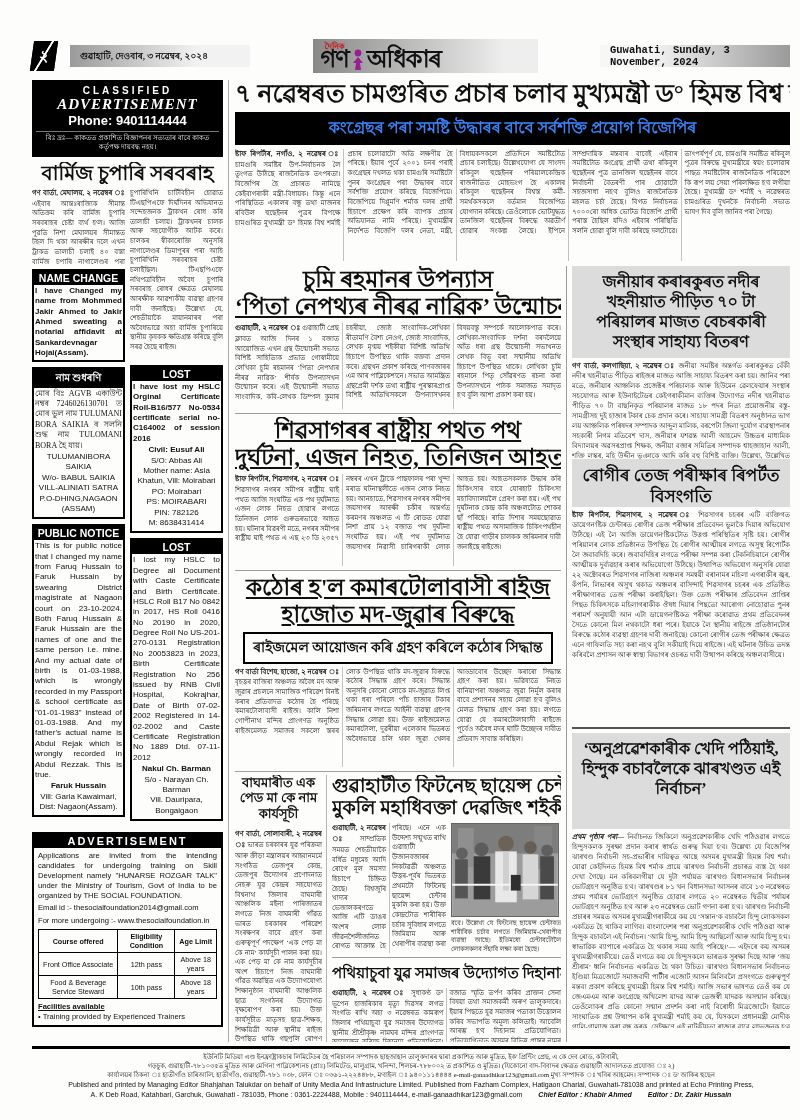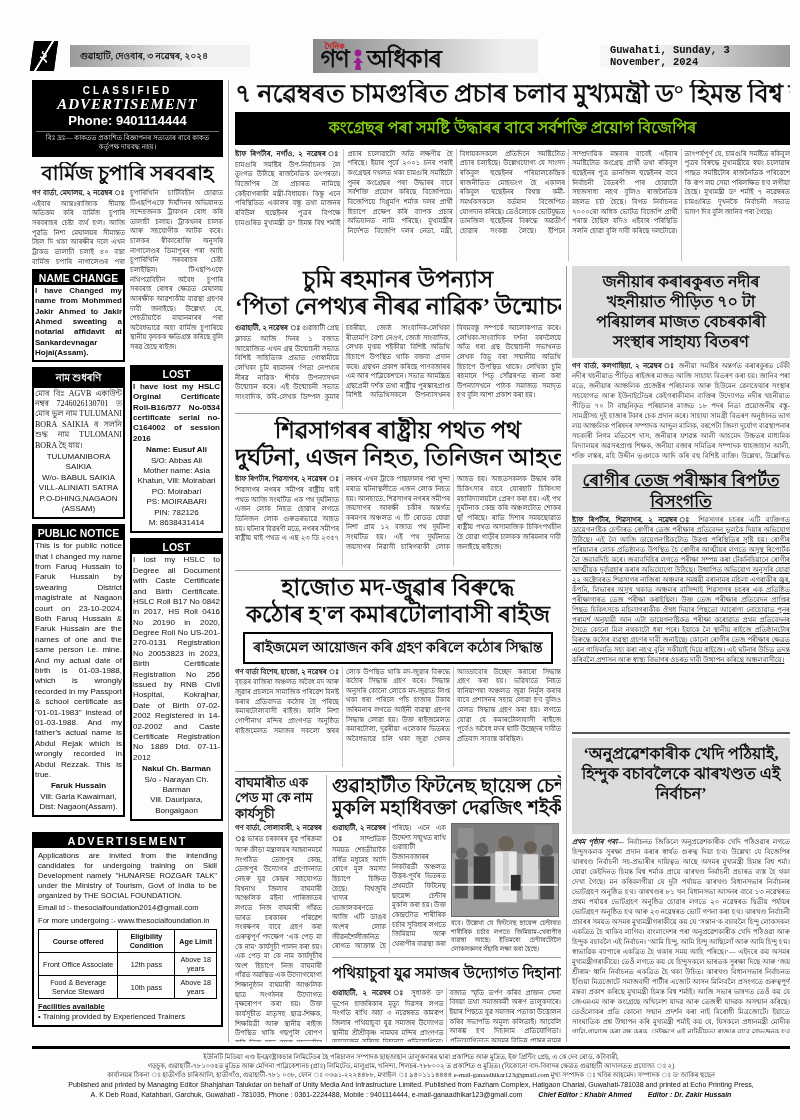--- a/index.html
+++ b/index.html
@@ -52,35 +52,35 @@
   .adbox p { font-family:"Liberation Sans",sans-serif; font-size:7.6px; line-height:1.3; text-align:justify; padding:0 4px; margin-bottom:3px; }
   .adbox p.ctr { text-align:left; }
   .adtable { width:calc(100% - 8px); margin:0 4px 3px; border-collapse:collapse; font-family:"Liberation Sans",sans-serif; font-size:7.2px; }
   .adtable th,.adtable td { border:1px solid #000; padding:2px; text-align:center; font-weight:normal; }
   .fac { font-family:"Liberation Sans",sans-serif; font-size:7.6px; padding:0 4px; }
   .fac .ft { font-weight:bold; text-decoration:underline; }
   .fac div { margin:1px 0; }
 
   
   .lead-head { font-size:25px; font-weight:bold; text-align:center; white-space:nowrap; overflow:hidden; line-height:1.15; }
-  .lead-sub { background:#000; color:#84cc16; font-size:16px; font-weight:bold; text-align:center; padding:3px 2px; margin:3px 0 4px; white-space:nowrap; overflow:hidden; }
+  .lead-sub { background:#000; color:#3b82f6; font-size:16px; font-weight:bold; text-align:center; padding:3px 2px; margin:3px 0 4px; white-space:nowrap; overflow:hidden; }
   .mid-row { display:flex; margin-top:5px; }
   .mid-col { flex:1; overflow:hidden; padding-right:5px; }
   .right-col { width:224px; flex:none; border-left:1px solid #9a9a9a; padding-left:5px; overflow:hidden; }
   .art { border-top:1px solid #9f9f9f; padding-top:3px; margin-top:4px; }
   .art.first { border-top:none; margin-top:0; padding-top:0; }
-  .h2l { font-size:23px; font-weight:bold; text-align:center; line-height:1.18; white-space:nowrap; overflow:hidden; }
+  .h2l { font-size:23px; font-weight:bold; text-align:center; line-height:1.18; white-space:nowrap; overflow:hidden;text-decoration:underline; }
   .h2l span { display:block; }
   .subbox { border:2px solid #000; font-size:14px; font-weight:bold; text-align:center; padding:2px 3px; margin:3px 8px; white-space:nowrap; overflow:hidden; }
   .graybox { background:#dcdcdc; font-size:16px; font-weight:bold; text-align:center; line-height:1.25; padding:6px 6px; overflow:hidden; }
   .graybox.sm { font-size:16px; }
   .rc-body { font-size:6.9px; line-height:1.45; text-align:justify; overflow:hidden; margin-top:3px; }
   .bottom-row { display:flex; margin-top:4px; border-top:1px solid #9f9f9f; padding-top:3px; }
   .bagh { width:92px; flex:none; border-right:1px solid #b5b5b5; padding-right:4px; overflow:hidden; }
-  .bagh .bh { font-size:13px; font-weight:bold; text-align:left; line-height:1.2; margin-bottom:2px; }
+  .bagh .bh { font-size:13px; font-weight:bold; text-align:center; line-height:1.2; margin-bottom:8px; }
   .br-right { flex:1; padding-left:5px; overflow:hidden; }
   .fit-head { font-size:19px; font-weight:bold; text-align:center; line-height:1.2; white-space:nowrap; overflow:hidden; }
   .fit-wrap { display:flex; gap:5px; margin-top:3px; }
   .fit-text { flex:1; }
   .photo { width:110px; flex:none; }
   .photo svg { display:block; border:1px solid #666; }
   .photo .pcap { font-size:6.4px; line-height:1.35; text-align:justify; margin-top:2px; }
   .path-head { font-size:15px; font-weight:bold; text-align:center; white-space:nowrap; overflow:hidden; margin-top:3px; }
 
   
@@ -154,21 +154,21 @@
           </div>
         </div>
 
         <div>
           <p class="jt" style="height:172px;">চুপাৰিখিনি চাৰ্টিবিহীন হোৱাত টিএছপিএফে দিৰ্ঘদিনৰ অভিযানত সন্দেহজনক ট্ৰাকখন ৰোধ কৰি তালাচী চলায়। ট্ৰাকখনৰ চালক আৰু সহযোগীক আটক কৰে। চালকৰ স্বীকাৰোক্তি অনুসৰি নাগালেণ্ডৰ ডিমাপুৰৰ পৰা আহি চুপাৰিখিনি সৰবৰাহৰ চেষ্টা চলাইছিল। টিএছপিএফে নথিপত্ৰবিহীন অবৈধ চুপাৰি সৰবৰাহ ৰোধৰ ক্ষেত্ৰত মেঘালয় আৰক্ষীক আৱশ্যকীয় ব্যৱস্থা গ্ৰহণৰ দাবী জনাইছে। উল্লেখ্য যে, শেহতীয়াকৈ মায়ানমাৰৰ পৰা অবৈধভাৱে অহা বাৰ্মিজ চুপাৰিয়ে স্থানীয় কৃষকক ক্ষতিগ্ৰস্ত কৰিছে বুলি সৰৱ হৈছে ৰাইজ।</p>
 
           <div class="nbox">
             <div class="nh">LOST</div>
             <div class="nb">I have lost my HSLC Orginal Certificate Roll-B16/577 No-0534 certificate serial no-C164002 of session 2016</div>
             <div class="sig">
-              <div class="nm">Name: Eusuf Ali</div>
+              <div class="nm">Civil: Eusuf Ali</div>
               <div>S/O: Abbas Ali</div>
               <div>Mother name: Asia Khatun, Vill: Moirabari</div>
               <div>PO: Moirabari</div>
               <div>PS: MOIRABARI</div>
               <div>PIN: 782126</div>
               <div>M: 8638431414</div>
             </div>
           </div>
 
           <div class="nbox">
@@ -238,22 +238,22 @@
           <section class="art">
             <h2 class="h2l">
               <span>শিৱসাগৰৰ ৰাষ্ট্ৰীয় পথত পথ</span>
               <span>দুৰ্ঘটনা, এজন নিহত, তিনিজন আহত</span>
             </h2>
             <p class="jt cols3" style="height:92px;margin-top:3px;"><b class="dl">ষ্টাফ ৰিপৰ্টাৰ, শিৱসাগৰ, ২ নৱেম্বৰ ঃ</b> <span>শিৱসাগৰ নগৰৰ সমীপৰ ৰাষ্ট্ৰীয় ঘাই পথত আজি সংঘটিত এক পথ দুৰ্ঘটনাত এজন লোক নিহত হোৱাৰ লগতে তিনিজন লোক গুৰুতৰভাৱে আহত হয়। ঘটনাৰ বিৱৰণী মতে, নগৰৰ সমীপৰ ৰাষ্ট্ৰীয় ঘাই পথত এ এছ ২৩ ডি ২৩৫৭ নম্বৰৰ এখন ট্ৰাকে পাছফালৰ পৰা খুন্দা মৰাত ঘটনাস্থলীতে এজন লোক নিহত হয়। আনহাতে, শিৱসাগৰ নগৰৰ সমীপৰ জয়সাগৰ আৰক্ষী চকীৰ অন্তৰ্গত কৰমণৰ অঞ্চলত এ টি ৰোডত যোৱা নিশা প্ৰায় ১২ বজাত পথ দুৰ্ঘটনা সংঘটিত হয়। এই পথ দুৰ্ঘটনাত জয়সাগৰ নিৱাসী চাৰিগৰাকী লোক আহত হয়। আহতসকলক উদ্ধাৰ কৰি চিকিৎসাৰ বাবে যোৰহাট চিকিৎসা মহাবিদ্যালয়লৈ প্ৰেৰণ কৰা হয়। এই পথ দুৰ্ঘটনাক কেন্দ্ৰ কৰি অঞ্চলটোত শোকৰ ছাঁ পৰিছে। ৰাতি দিশাৰ সময়ছোৱাত ৰাষ্ট্ৰীয় পথত অসামাজিক চিকিৎপথহীন হৈ যোৱা গাড়ীৰ চালকক জৰিমনাৰ দাবী জনাইছে ৰাইজে।</span></p>
           </section>
 
           <section class="art">
             <h2 class="h2l">
+              <span>কঠোৰ হ'ল কমাৰটোলাবাসী ৰাইজ</span>
               <span>হাজোত মদ-জুৱাৰ বিৰুদ্ধে</span>
-              <span>কঠোৰ হ'ল কমাৰটোলাবাসী ৰাইজ</span>
             </h2>
             <div class="subbox">ৰাইজমেল আয়োজন কৰি গ্ৰহণ কৰিলে কঠোৰ সিদ্ধান্ত</div>
             <p class="jt cols3" style="height:100px;"><b class="dl">গণ বাৰ্তা বিশেষ, হাজো, ২ নৱেম্বৰ ঃ</b> <span>বৃহত্তৰ বাজিৰা অঞ্চলত অবৈধ মদ আৰু জুৱাৰ প্ৰচলনে সামাজিক পৰিৱেশ বিনষ্ট কৰাৰ প্ৰতিবাদত কঠোৰ হৈ পৰিছে কমাৰটোলাবাসী ৰাইজ। কালি নিশা গোপীনাথ মন্দিৰ প্ৰাংগণত অনুষ্ঠিত ৰাইজমেলত সমাজৰ সকলো স্তৰৰ লোক উপস্থিত থাকি মদ-জুৱাৰ বিৰুদ্ধে কঠোৰ সিদ্ধান্ত গ্ৰহণ কৰে। সিদ্ধান্ত অনুসৰি কোনো লোকে মদ-জুৱাত লিপ্ত থকা ধৰা পৰিলে পাঁচ হাজাৰ টকাৰ জৰিমনাৰ লগতে আইনী ব্যৱস্থা গ্ৰহণৰ সিদ্ধান্ত লোৱা হয়। উক্ত ৰাইজমেলত কমাৰটোলা, দুৱৰীয়া এলেকাৰ ভিতৰত অবৈধভাৱে চলি থকা জুৱা খেলৰ আড্ডাবোৰ উচ্ছেদ কৰাৰো সিদ্ধান্ত গ্ৰহণ কৰা হয়। ভৱিষ্যতে নিহত বানিয়াপৰা অঞ্চলত জুৱা নিৰ্মূল কৰাৰ বাবে প্ৰশাসনৰ সহায় লোৱা হ'ব বুলিও মেলত সিদ্ধান্ত গ্ৰহণ কৰা হয়। লগতে যোৱা যে কমাৰটোলাবাসী ৰাইজে পূৰ্বেও অবৈধ মদৰ ঘাটি উচ্ছেদৰ দাবীত প্ৰতিবাদ সাব্যস্ত কৰিছিল।</span></p>
           </section>
 
           <div class="bottom-row">
             <div class="bagh">
               <div class="bh">বাঘমাৰীত এক পেড মা কে নাম কাৰ্যসূচী</div>
               <p class="jt" style="height:246px;"><b class="dl">গণ বাৰ্তা, সোলাবাৰী, ২ নৱেম্বৰ ঃ</b> <span>ভাৰত চৰকাৰৰ যুৱ পৰিক্ৰমা আৰু ক্ৰীড়া মন্ত্ৰালয়ৰ আহ্বানমৰ্মে সংগঠিত তেজপুৰ কেন্দ্ৰ, তেজপুৰ উদ্যোগৰ প্ৰণোদনাত নেহৰু যুৱ কেন্দ্ৰৰ সহযোগত বিশ্বনাথ জিলাৰ বাঘমাৰী আঞ্চলিক মইনা পাৰিজাতৰ লগতে নিজ বাঘমাৰী গাঁৱত ভাৰত চৰকাৰৰ পৰিৱেশ সংৰক্ষণৰ বাবে গ্ৰহণ কৰা গুৰুত্বপূৰ্ণ পদক্ষেপ ‘এক পেড় মা কে নাম’ কাৰ্যসূচী পালন কৰা হয়। এক পেড় মা কে নাম কাৰ্যসূচীৰ অংশ হিচাপে নিজ বাঘমাৰী গাঁৱত অৱস্থিত এক উদ্যোগযোগ্য শিক্ষানুষ্ঠান বাঘমাৰী আঞ্চলিক ছাত্ৰ সংগঠনৰ উদ্যোগত বৃক্ষৰোপণ কৰা হয়। উক্ত কাৰ্যসূচীত মাতৃসহ ছাত্ৰ-শিক্ষক, শিক্ষয়িত্ৰী আৰু স্থানীয় ৰাইজ উপস্থিত থাকি গছপুলি ৰোপণ কৰি নিজ মাতৃ আৰু মাতৃভূমিৰ প্ৰতি সন্মান প্ৰদৰ্শন কৰে।</span></p>
             </div>
@@ -298,21 +298,21 @@
             </div>
           </div>
         </div>
 
         <div class="right-col">
           <section>
             <h2 class="graybox" style="height:92px;">জনীয়াৰ কৰাৰকুৰত নদীৰ খহনীয়াত পীড়িত ৭০ টা পৰিয়ালৰ মাজত বেচৰকাৰী সংস্থাৰ সাহায্য বিতৰণ</h2>
             <p class="rc-body" style="height:98px;"><b class="dl">গণ বাৰ্তা, কলগাছিয়া, ২ নৱেম্বৰ ঃ</b> <span>জনীয়া সমষ্টিৰ অন্তৰ্গত কৰাৰকুৰত বেঁকী নদীৰ খহনীয়াত পীড়িত ৰাইজৰ মাজত আজি সাহায্য বিতৰণ কৰা হয়। জানিব পৰা মতে, জনীয়াৰ আঞ্চলিক প্ৰজেক্টৰ পৰিচালক আৰু হিউমেন ৱেলফেয়াৰ সংস্থাৰ সহযোগত আৰু ইউনাইটেডৰ কেইগৰাকীমান ব্যক্তিৰ উদ্যোগত নদীৰ খহনীয়াত পীড়িত ৭০ টা বাছনিকৃত পৰিয়ালৰ মাজত ১৮ পদৰ নিত্য প্ৰয়োজনীয় বস্তু-সামগ্ৰীসহ দুই হাজাৰ টকাৰ চেক প্ৰদান কৰে। সাহায্য সামগ্ৰী বিতৰণ অনুষ্ঠানত ভাগ লয় আঞ্চলিক পৰিষদৰ সম্পাদক আব্দুল মালিক, বৰপেটা জিলা দুৰ্যোগ ব্যৱস্থাপনাৰ সহকাৰী নিগম মতিবেশ দাস, জনীয়াৰ যশৱন্ত আলী আহমেদ উচ্চতৰ মাধ্যমিক বিদ্যালয়ৰ অৱসৰপ্ৰাপ্ত শিক্ষক, জনীয়া বজাৰ সমিতিৰ সম্পাদক শ্বাহজাহান আলী, শক্তি লস্কৰ, মহি উদ্দীন ভূঞাকে আদি কৰি বহু বিশিষ্ট ব্যক্তি। উল্লেখ্য, উল্লেখিত বেচৰকাৰী সংস্থা সমূহৰ উদ্যোগত খহনীয়াত গৃহহীন হোৱা, বান ক্ষতিগ্ৰস্ত পৰিয়াল, খহনীয়াত আশ্ৰয়হীন প্ৰতিবেশী ৰাইজে অন্যান্য গৰম কাপোৰ আদি পোৱাত আনন্দিত হৈ পৰে। ইহঁতৰ সাহায্য লাভ কৰি অভিভূত হৈ পৰা দুখীয়া পৰিয়ালবোৰে বেচৰকাৰী সংস্থাৰ শলাগ লৈছে। ছবি লিয়া হৈছে।</span></p>
           </section>
 
-          <section style="margin-top:5px;text-decoration:underline;">
+          <section style="">
             <h2 class="graybox sm" style="height:48px;font-size:17px;">ৰোগীৰ তেজ পৰীক্ষাৰ ৰিপৰ্টত বিসংগতি</h2>
             <p class="rc-body" style="height:212px;"><b class="dl">ষ্টাফ ৰিপৰ্টাৰ, শিৱসাগৰ, ২ নৱেম্বৰ ঃ</b> <span>শিৱসাগৰ চহৰৰ এটি ব্যক্তিগত ডায়েগন'ষ্টিক চেন্টাৰত ৰোগীৰ তেজ পৰীক্ষাৰ প্ৰতিবেদন ভুলকৈ দিয়াৰ অভিযোগ উঠিছে। এই লৈ আজি ডায়েগন'ষ্টিকটোত উত্তপ্ত পৰিস্থিতিৰ সৃষ্টি হয়। ৰোগীৰ পৰিয়ালৰ লোক প্ৰতিষ্ঠানত উপস্থিত হৈ ৰোগীৰ আত্মীয়ৰ লগতে অসুস্থ ৰিপোৰ্টক লৈ জবাবদিহি কৰে। জবাবদিহিৰ লগতে পৰীক্ষা সম্পন্ন কৰা টেকনিচিয়ানে ৰোগীৰ আত্মীয়ক দুৰ্ব্যৱহাৰ কৰাৰ অভিযোগো উঠিছে। উত্থাপিত অভিযোগ অনুসৰি যোৱা ২২ অক্টোবৰত শিৱসাগৰ নাজিৰা অঞ্চলৰ সমন্বয়ী বৰানামৰ মহিলা এগৰাকীৰ জ্বৰ, কঁপনি, লিভাৰৰ অসুখ থকাত অঞ্চলৰ বাসিন্দাই শিৱসাগৰ চহৰৰ এক প্ৰতিষ্ঠিত পৰীক্ষাগাৰত তেজ পৰীক্ষা কৰাইছিল। উক্ত তেজ পৰীক্ষাৰ প্ৰতিবেদন প্ৰাপ্তিৰ পিছত চিকিৎসকে মহিলাগৰাকীক ঔষধ দিয়াৰ পিছতো আৰোগ্য নোহোৱাত পুনৰ পৰামৰ্শ অনুযায়ী আন এটা ডায়েগন'ষ্টিকত পৰীক্ষা কৰোৱাত প্ৰথম প্ৰতিবেদনৰ সৈতে কোনো মিল নথকাটো ধৰা পৰে। ইয়াকে লৈ স্থানীয় ৰাইজে প্ৰতিষ্ঠানটোৰ বিৰুদ্ধে কঠোৰ ব্যৱস্থা গ্ৰহণৰ দাবী জনাইছে। কোনো ৰোগীৰ তেজ পৰীক্ষাৰ ক্ষেত্ৰত এনে গাফিলতি সহ্য কৰা নহ'ব বুলি সকীয়াই দিয়ে ৰাইজে। এই ঘটনাৰ উচিত তদন্ত কৰিবলৈ প্ৰশাসন আৰু স্বাস্থ্য বিভাগৰ ওচৰত দাবী উত্থাপন কৰিছে অঞ্চলবাসীয়ে।</span></p>
           </section>
 
           <section style="margin-top:5px;border-top:2px solid #555;padding-top:4px;">
             <h2 class="graybox" style="height:96px;">‘অনুপ্ৰৱেশকাৰীক খেদি পঠিয়াই, হিন্দুক বচাবলৈকে ঝাৰখণ্ডত এই নিৰ্বাচন’</h2>
             <p class="rc-body" style="height:196px;"><b class="dl" style="font-style:italic">প্ৰথম পৃষ্ঠাৰ পৰা—</b> <span>নিৰ্বাচনত জিকিলে অনুপ্ৰৱেশকাৰীক খেদি পঠিওৱাৰ লগতে হিন্দুসকলক সুৰক্ষা প্ৰদান কৰাৰ স্বাৰ্থত গুৰুত্ব দিয়া হ'ব। উল্লেখ্য যে বিজেপিৰ ঝাৰখণ্ড নিৰ্বাচনী সহ-প্ৰভাৰীৰ দায়িত্বত আছে অসমৰ মুখ্যমন্ত্ৰী হিমন্ত বিশ্ব শৰ্মা। যোৱা কেইদিনত হিমন্ত বিশ্ব শৰ্মাক প্ৰায়ে ঝাৰখণ্ড নিৰ্বাচনী প্ৰচাৰত ব্যস্ত হৈ থকা দেখা গৈছে। মন কৰিবলগীয়া যে দুটা পৰ্যায়ত ঝাৰখণ্ড বিধানসভাৰ নিৰ্বাচনৰ ভোটগ্ৰহণ অনুষ্ঠিত হ'ব। ঝাৰখণ্ডৰ ৮১ খন বিধানসভা আসনৰ বাবে ১৩ নৱেম্বৰত প্ৰথম পৰ্যায়ৰ ভোটগ্ৰহণ অনুষ্ঠিত হোৱাৰ লগতে ২০ নৱেম্বৰত দ্বিতীয় পৰ্যায়ৰ ভোটগ্ৰহণ অনুষ্ঠিত হ'ব আৰু ২৩ নৱেম্বৰত ভোট গণনা কৰা হ'ব। ঝাৰখণ্ড নিৰ্বাচনী প্ৰচাৰৰ সময়ত অসমৰ মুখ্যমন্ত্ৰীগৰাকীয়ে কয় যে ‘সন্তান’ক বচাবলৈ হিন্দু লোকসকল একত্ৰিত হৈ থাকিব লাগিব। বাংলাদেশৰ পৰা অনুপ্ৰৱেশকাৰীক খেদি পঠিওৱা আৰু হিন্দুক বচাবলৈ এই নিৰ্বাচন। ‘আমি হিন্দু, আমি হিন্দু আছিলোঁ আৰু আমি হিন্দু হ'ম। স্বাভাৱিক ব্যাপাৰে একত্ৰিত হৈ থকাৰ সময় আহি পৰিছে।’— এইদৰে কয় অসমৰ মুখ্যমন্ত্ৰীগৰাকীয়ে। তেওঁ লগতে কয় যে হিন্দুসকলে ভাৰতক সুৰক্ষা দিছে আৰু ‘জয় শ্ৰীৰাম’ ধ্বনি নিৰ্বাচনত একত্ৰিত হৈ থকা উচিত। ঝাৰখণ্ড বিধানসভাৰ নিৰ্বাচনত ইণ্ডিয়া মিত্ৰজোটে সমাজবাদী পাৰ্টীৰ এজোট আসন মিলিবলৈ প্ৰসংগতে গুৰুত্বপূৰ্ণ মন্তব্য প্ৰকাশ কৰিছে মুখ্যমন্ত্ৰী হিমন্ত বিশ্ব শৰ্মাই। আজি সভাৰ ভাষণত তেওঁ কয় যে জেএমএম আৰু কংগ্ৰেছে অখিলেশ যাদৱ আৰু তেজস্বী যাদৱক অসন্মান কৰিছে। তেওঁলোকৰ প্ৰতি কোনো সন্মান প্ৰদৰ্শন কৰা নাই বিৰোধী মিত্ৰজোটে। ইয়াতে সাংঘাতিক প্ৰশ্ন উত্থাপন কৰি মুখ্যমন্ত্ৰী শৰ্মাই কয় যে, যিসকলে প্ৰধানমন্ত্ৰী মোদীক গালি-গালাজ কৰা বন্ধ কৰক, সেইক্ষণে এই নাটকীয়তা ৰাজ্যৰ বাবে লাভজনক হ'ব বুলি কয় মুখ্যমন্ত্ৰী শৰ্মাই।</span></p>
           </section>
         </div>
       </div>

